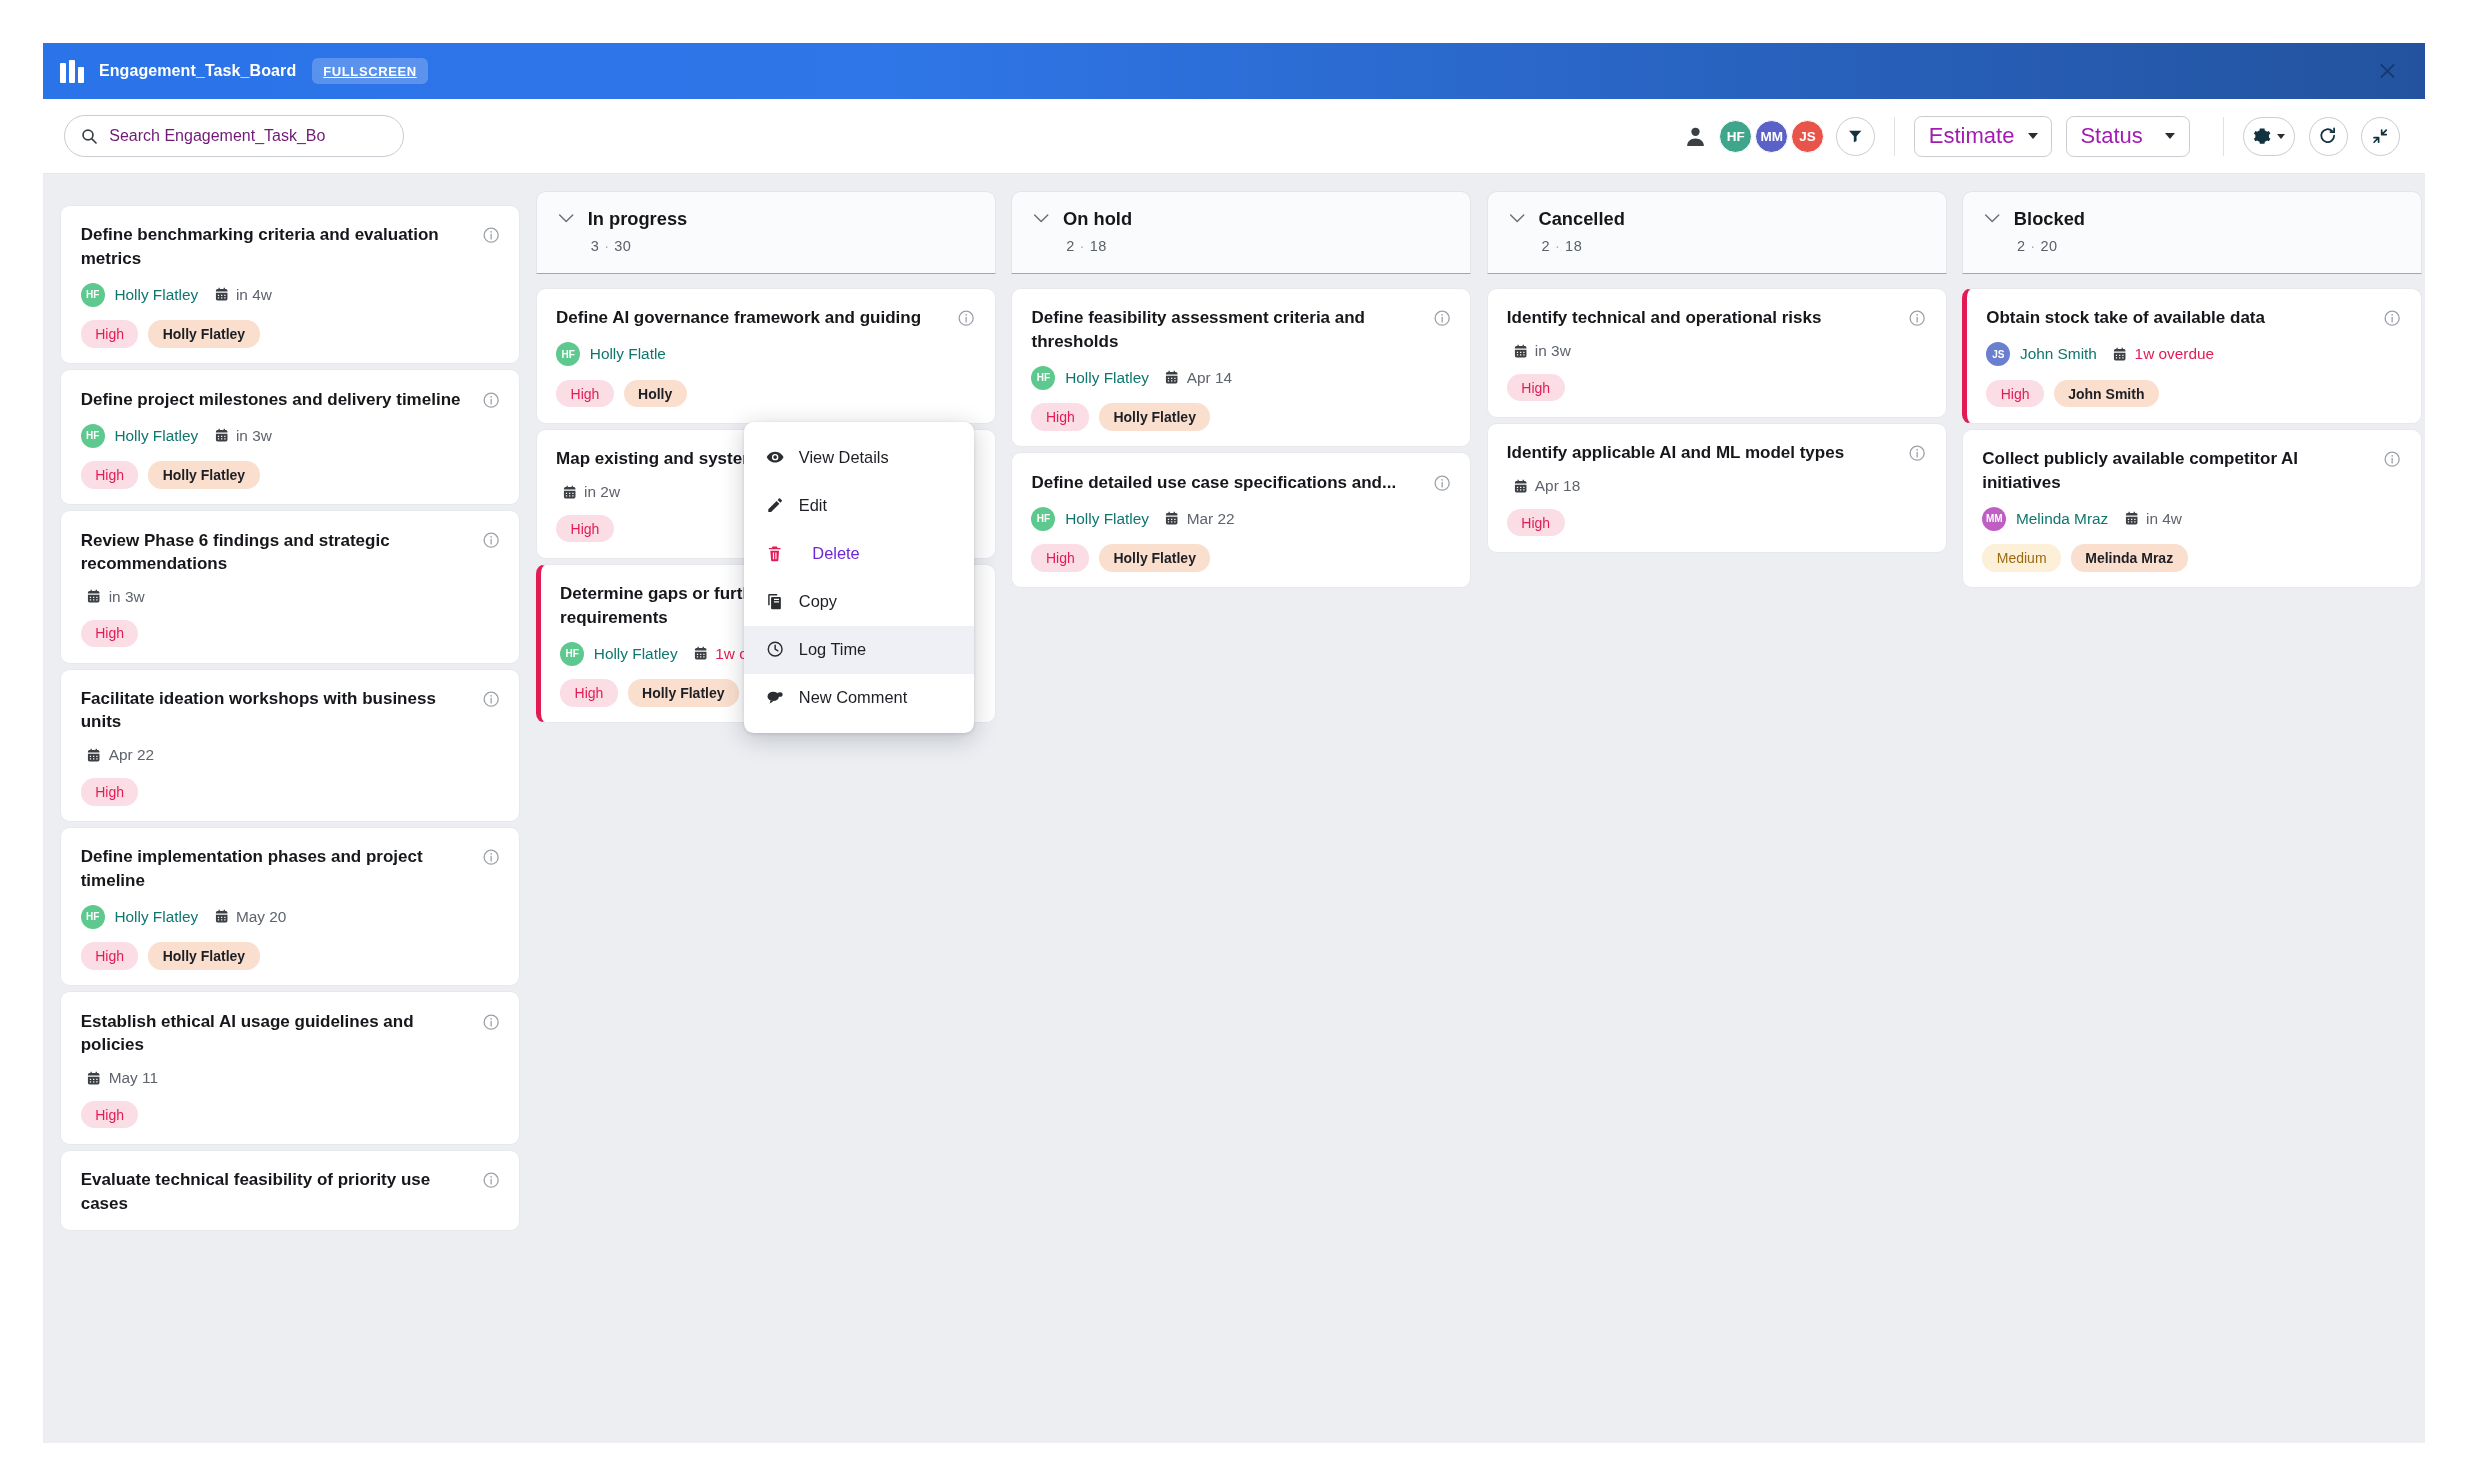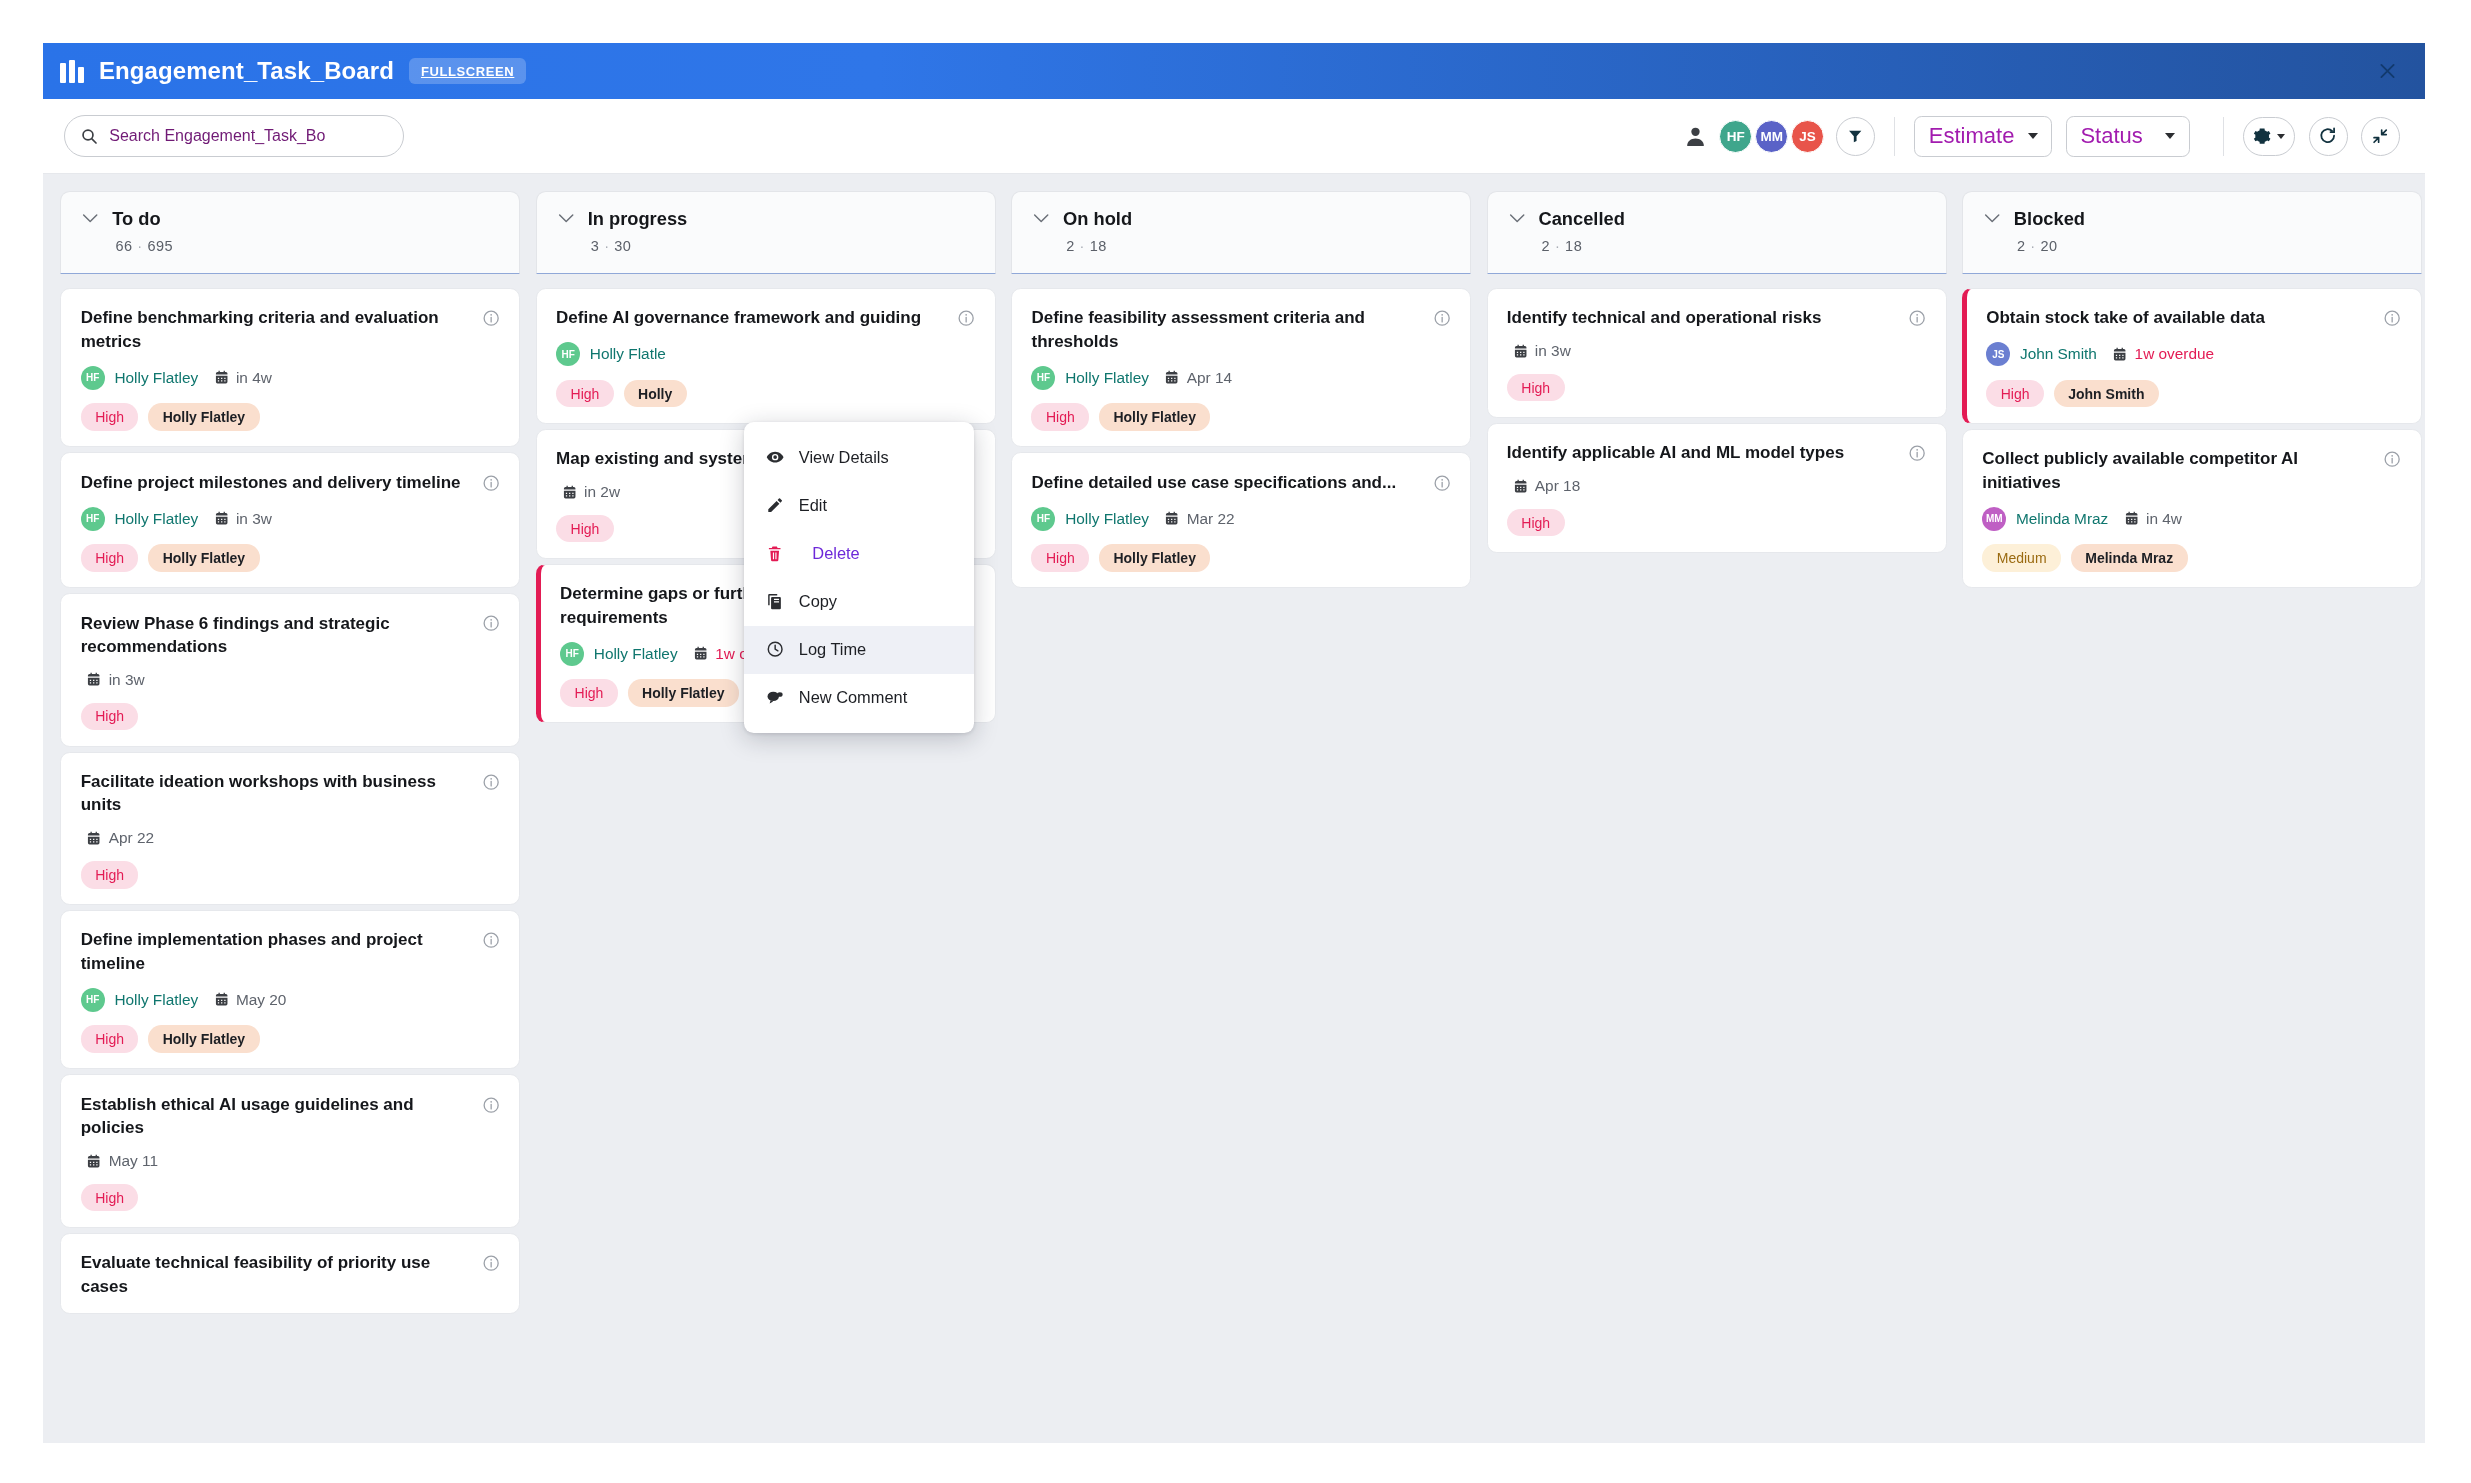--- a/index.html
+++ b/index.html
@@ -24,21 +24,21 @@
     display: flex; align-items: center;
     padding: 0 21px 0 17.4px;
     position: relative;
   }
   .brand-logo { width: 25px; height: 23px; display: flex; gap: 2.9px; align-items: flex-end; margin-right: 13.5px; }
   .brand-logo i { display:block; background:#fff; border-radius:1px; width:5.8px; }
   .brand-logo i:nth-child(1){ height:19.3px; }
   .brand-logo i:nth-child(2){ height:23px; }
   .brand-logo i:nth-child(3){ height:15.4px; }
   .board-title {
-    color: #fff; font-size: 24px; font-weight: bold; letter-spacing: 0.1px;
+    color: #fff; font-size: 16px; font-weight: bold; letter-spacing: 0.1px;
   }
   .fullscreen-chip {
     margin-left: 15.4px;
     background: rgba(255,255,255,0.22);
     color: #fff; font-size: 13px; font-weight: bold;
     letter-spacing: 0.6px;
     padding: 5.8px 11.6px; border-radius: 5.8px; text-decoration: underline;
   }
   .win-close {
     position: absolute; right: 25px; top: 50%; transform: translateY(-50%);
@@ -254,31 +254,20 @@
               <path d="M4 20l6-6M10 20v-6H4"></path>
               <path d="M20 4l-6 6M14 4v6h6"></path>
             </svg>
         </span>
       </div>
     </div>
   </div>
 
   <div class="board" id="board-root">
       <div class="column">
-        <div class="col-header">
-          <div class="col-title-row">
-            <span class="chev">
-              <svg width="16.4" height="10.6" viewBox="0 0 20 12" fill="none" stroke="currentColor" stroke-width="1.8" stroke-linecap="round" stroke-linejoin="round">
-                <path d="M2 2l8 8 8-8"></path>
-              </svg>
-            </span>
-            <span class="col-title">To do</span>
-          </div>
-          <div class="col-counts"><span>66</span><span class="dot">·</span><span>695</span></div>
-        </div>
         <div class="col-body">
           <div class="card">
             <div class="card-title-row">
               <div class="card-title">Define benchmarking criteria and evaluation metrics</div>
               <span class="info-icon">
                 <svg viewBox="0 0 24 24" fill="none" stroke="currentColor" stroke-width="1.7">
                   <circle cx="12" cy="12" r="9.2"></circle>
                   <path d="M12 11v6" stroke-linecap="round"></path>
                   <circle cx="12" cy="7.6" r="1.1" fill="currentColor" stroke="none"></circle>
                 </svg>

